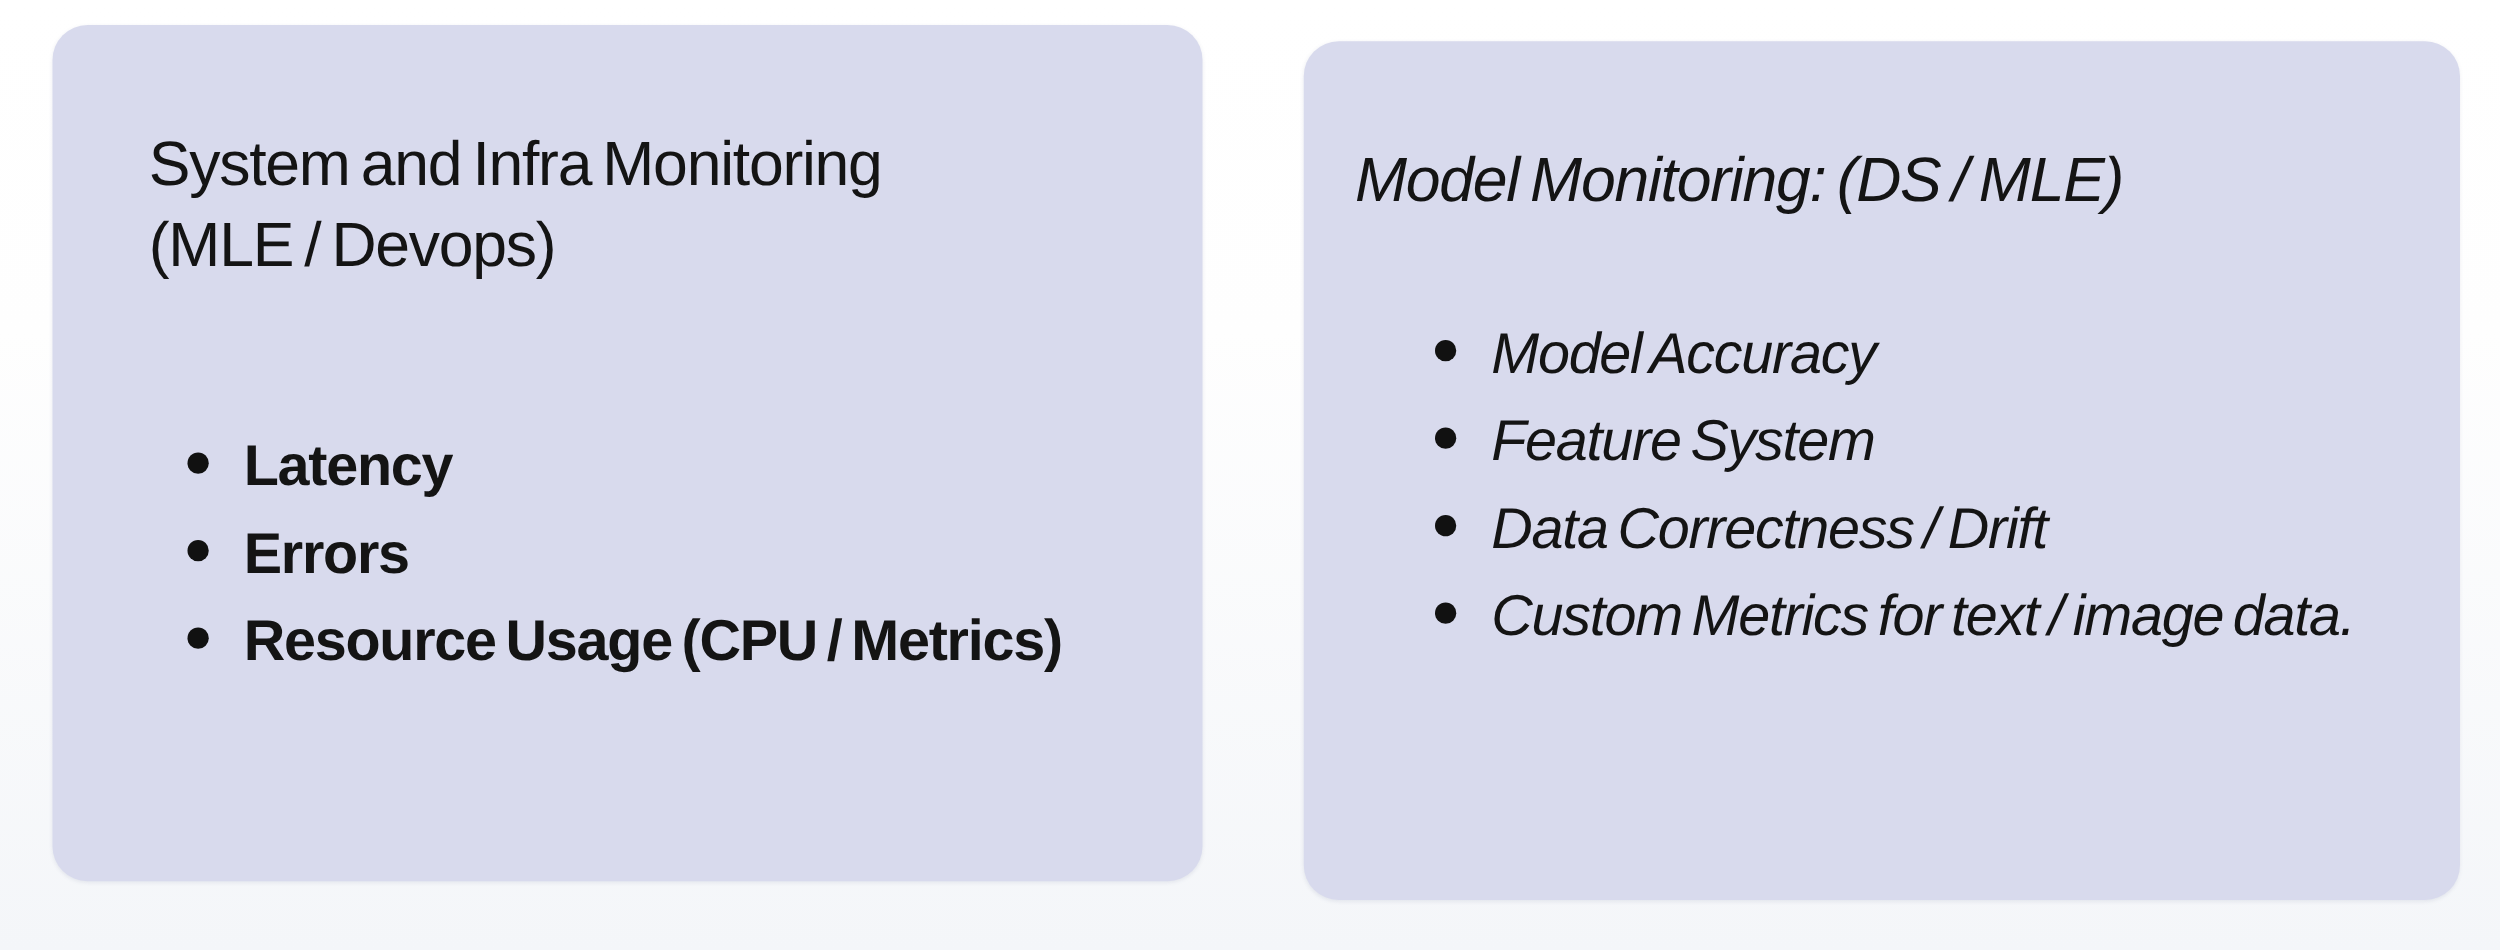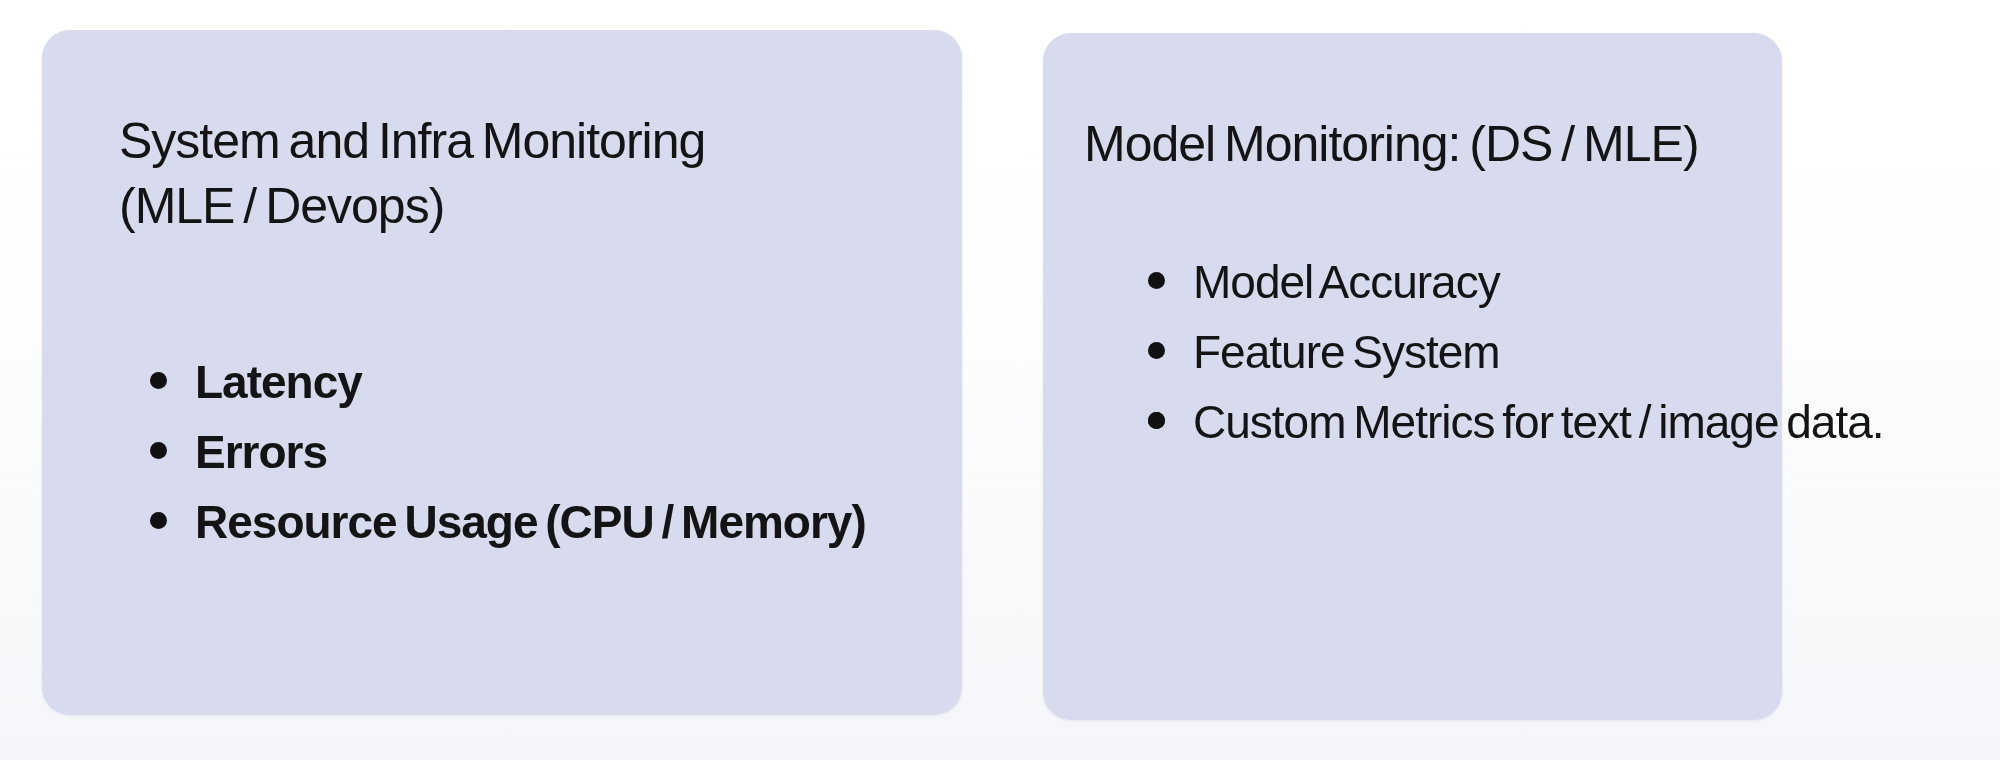--- a/index.html
+++ b/index.html
@@ -16,29 +16,30 @@
     color: #141414;
   }
   .card {
     position: absolute;
     background: #d8daed;
     border-radius: 28px;
     box-shadow: 0 1px 3px rgba(90, 95, 140, 0.10);
   }
   .card.left {
     left: 42px;
-    top: 30px;
+    top: 20px;
     width: 920px;
     height: 685px;
   }
   .card.right {
     left: 1043px;
     top: 33px;
-    width: 739px;
+    width: 925px;
     height: 687px;
+    font-style: italic;
   }
   .card-title {
     position: absolute;
     font-size: 50px;
     line-height: 65px;
     font-weight: 400;
     letter-spacing: -1px;
     word-spacing: -4px;
     white-space: nowrap;
   }
@@ -84,39 +85,40 @@
     <li class="bullet-item">
       <span class="dot"></span>
       <span>Latency</span>
     </li>
     <li class="bullet-item">
       <span class="dot"></span>
       <span>Errors</span>
     </li>
     <li class="bullet-item">
       <span class="dot"></span>
-      <span>Resource Usage (CPU / Memory)</span>
+      <span>Resource Usage (CPU / Metrics)</span>
     </li>
   </ul>
 </div>
 
 <div class="card right">
   <div class="card-title">
     <div>Model Monitoring: (DS / MLE)</div>
   </div>
   <ul class="bullet-list">
     <li class="bullet-item">
       <span class="dot"></span>
       <span>Model Accuracy</span>
     </li>
     <li class="bullet-item">
       <span class="dot"></span>
       <span>Feature System</span>
     </li>
     <li class="bullet-item">
       <span class="dot"></span>
+      <span>Data Correctness / Drift</span>
     </li>
     <li class="bullet-item">
       <span class="dot"></span>
       <span>Custom Metrics for text / image data.</span>
     </li>
   </ul>
 </div>
 
 </body></html>

